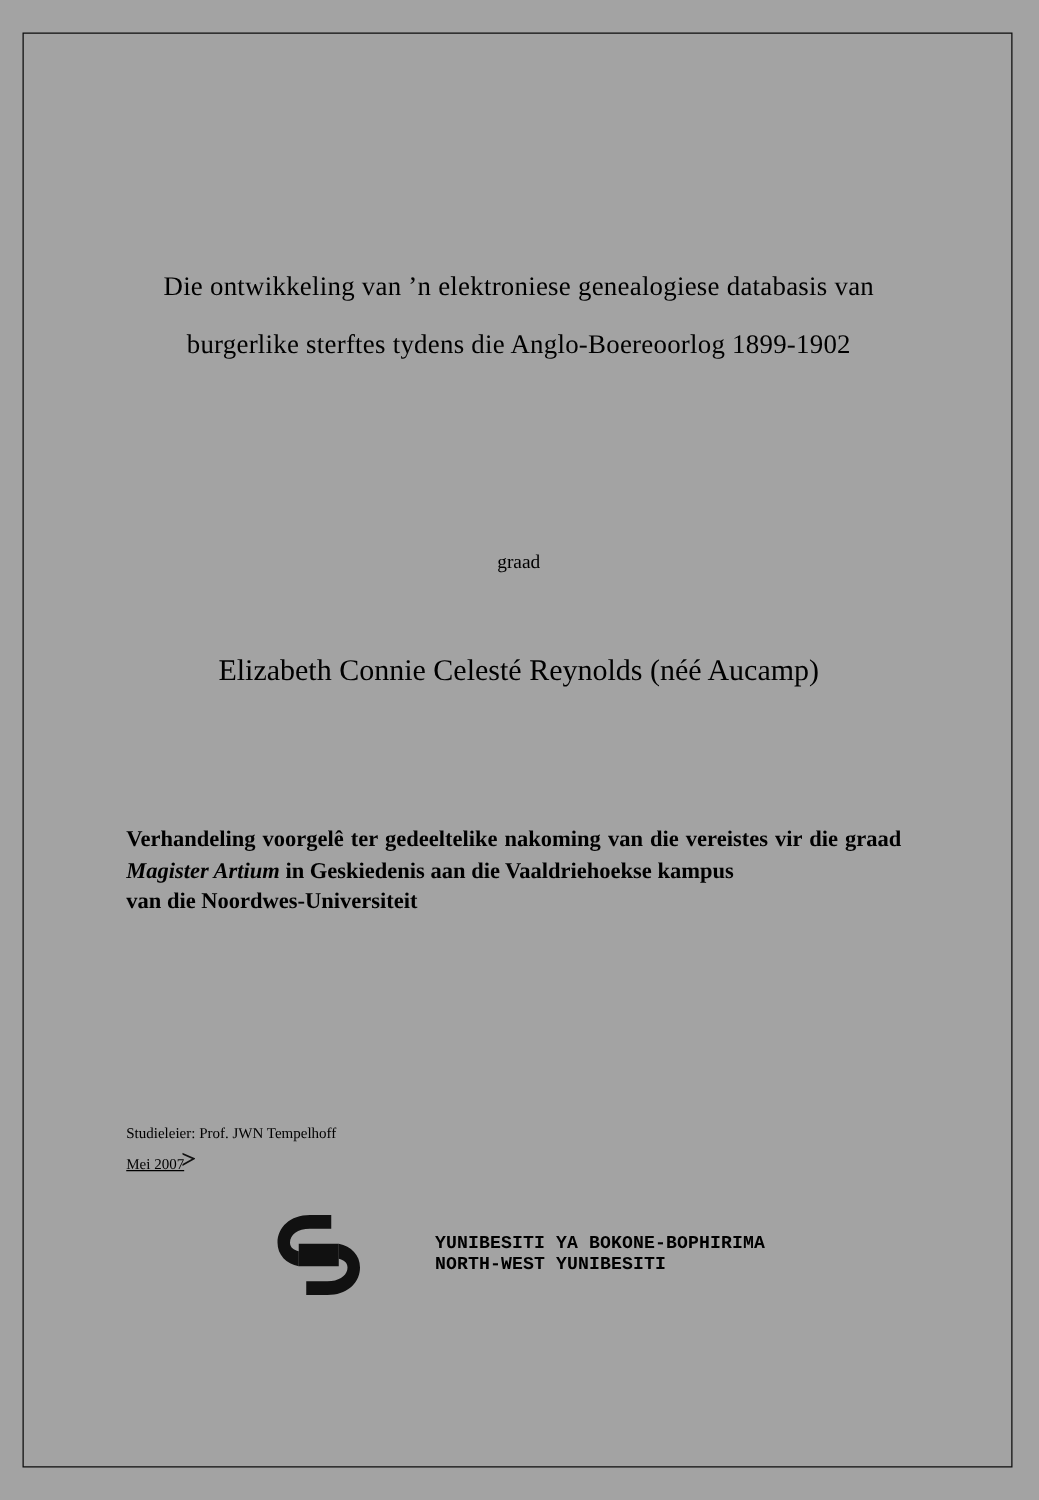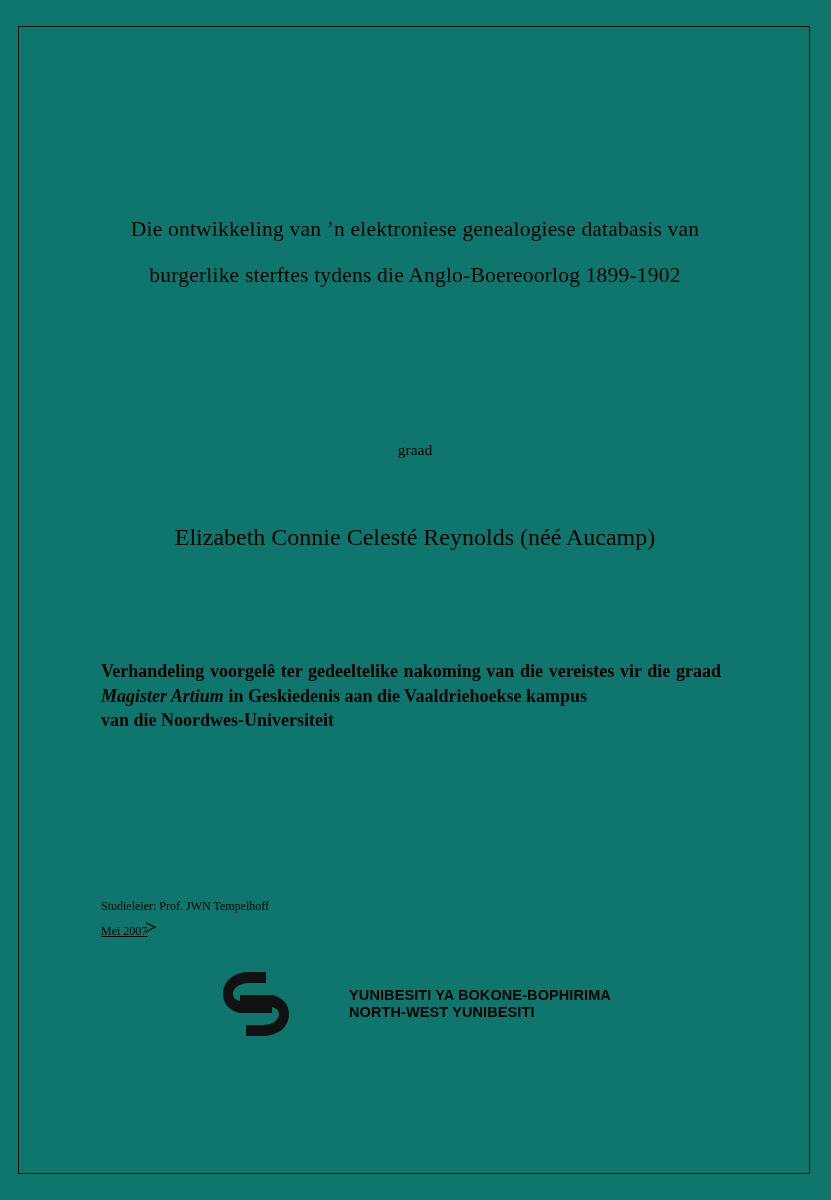--- a/index.html
+++ b/index.html
@@ -11,21 +11,21 @@
     width: 831px;
     height: 1200px;
     font-family: "Liberation Serif", serif;
     color: #000000;
     overflow: hidden;
   }
   .page {
     position: relative;
     width: 831px;
     height: 1200px;
-    background: #0f766e;
+    background: #a3a3a3;
   }
   
   .page-frame {
     position: absolute;
     left: 18px;
     top: 26px;
     width: 792px;
     height: 1148px;
     border: 1.5px solid #0d0d0d;
     box-sizing: border-box;
@@ -112,21 +112,21 @@
     align-items: center;
     justify-content: center;
   }
   .logo-mark {
     width: 74px;
     height: 72px;
     margin-right: 8px;
     flex: 0 0 auto;
   }
   .logo-text {
-    font-family: Liberation Sans, sans-serif;
+    font-family: Liberation Mono, monospace;
     font-size: 14.5px;
     line-height: 17.5px;
     font-weight: 700;
     letter-spacing: 0.1px;
     white-space: nowrap;
     margin-left: 48px;
   }
 </style>
 </head>
 <body>

